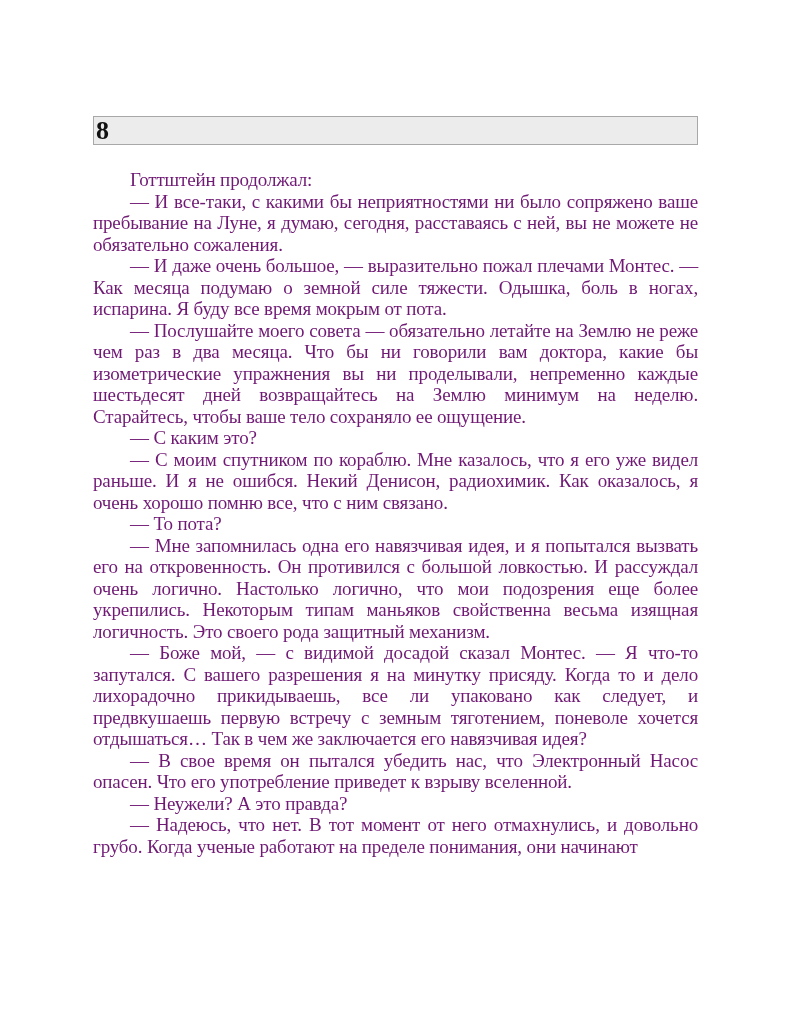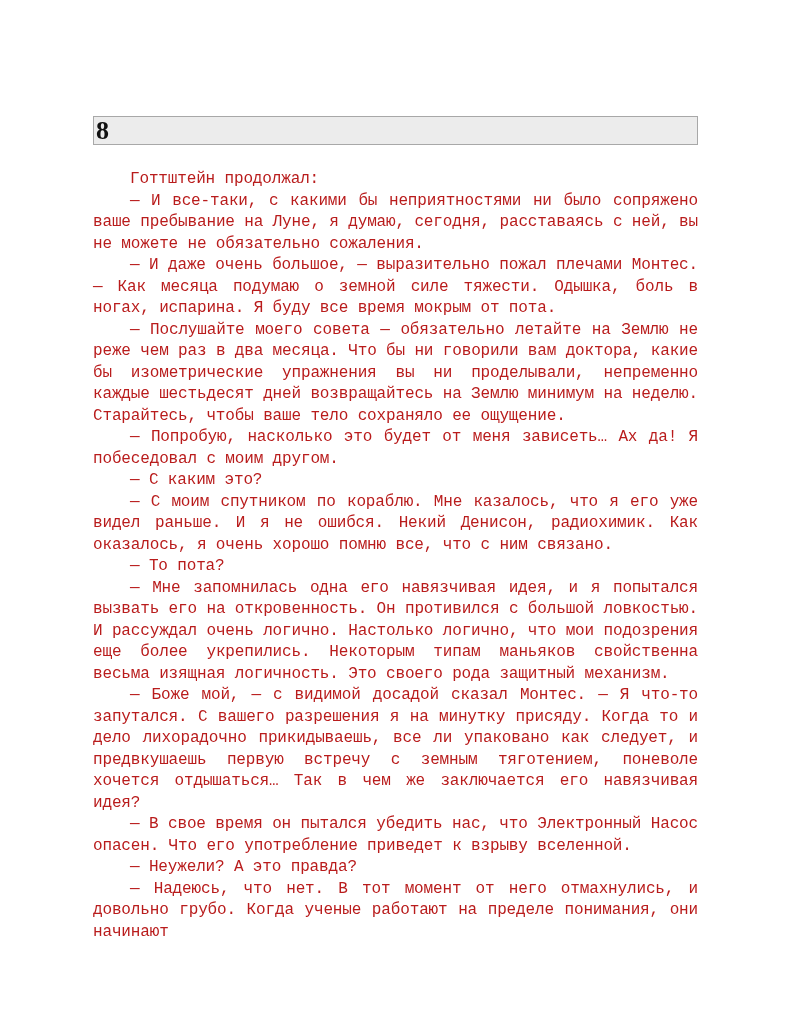--- a/index.html
+++ b/index.html
@@ -13,43 +13,42 @@
     position: relative;
   }
   .chapter-num {
     position: absolute; left: 2px; top: -1px;
     font-family: "Liberation Serif", serif;
     font-weight: bold; font-size: 26px; color: #111;
     line-height: 30px;
   }
   .text { margin-top: 24px; }
   .para {
-    font-family: Liberation Mono, monospace;
-    font-size: 16px;
+    font-family: Liberation Serif, serif;
+    font-size: 19px;
     line-height: 21.5px;
-    color: #b91c1c;
+    color: #701a75;
     text-align: justify;
     text-indent: 37px;
     margin: 0;
     letter-spacing: -0.15px;
   }
 </style>
 </head>
 <body>
 
 <div class="page">
   <div class="chapter-box">
     <span class="chapter-num">8</span>
   </div>
   <div class="text">
     <p class="para">Готтштейн продолжал:</p>
     <p class="para">— И все-таки, с какими бы неприятностями ни было сопряжено ваше пребывание на Луне, я думаю, сегодня, расставаясь с ней, вы не можете не обязательно сожаления.</p>
     <p class="para">— И даже очень большое, — выразительно пожал плечами Монтес. — Как месяца подумаю о земной силе тяжести. Одышка, боль в ногах, испарина. Я буду все время мокрым от пота.</p>
     <p class="para">— Послушайте моего совета — обязательно летайте на Землю не реже чем раз в два месяца. Что бы ни говорили вам доктора, какие бы изометрические упражнения вы ни проделывали, непременно каждые шестьдесят дней возвращайтесь на Землю минимум на неделю. Старайтесь, чтобы ваше тело сохраняло ее ощущение.</p>
-    <p class="para">— Попробую, насколько это будет от меня зависеть… Ах да! Я побеседовал с моим другом.</p>
     <p class="para">— С каким это?</p>
     <p class="para">— С моим спутником по кораблю. Мне казалось, что я его уже видел раньше. И я не ошибся. Некий Денисон, радиохимик. Как оказалось, я очень хорошо помню все, что с ним связано.</p>
     <p class="para">— То пота?</p>
     <p class="para">— Мне запомнилась одна его навязчивая идея, и я попытался вызвать его на откровенность. Он противился с большой ловкостью. И рассуждал очень логично. Настолько логично, что мои подозрения еще более укрепились. Некоторым типам маньяков свойственна весьма изящная логичность. Это своего рода защитный механизм.</p>
     <p class="para">— Боже мой, — с видимой досадой сказал Монтес. — Я что-то запутался. С вашего разрешения я на минутку присяду. Когда то и дело лихорадочно прикидываешь, все ли упаковано как следует, и предвкушаешь первую встречу с земным тяготением, поневоле хочется отдышаться… Так в чем же заключается его навязчивая идея?</p>
     <p class="para">— В свое время он пытался убедить нас, что Электронный Насос опасен. Что его употребление приведет к взрыву вселенной.</p>
     <p class="para">— Неужели? А это правда?</p>
     <p class="para">— Надеюсь, что нет. В тот момент от него отмахнулись, и довольно грубо. Когда ученые работают на пределе понимания, они начинают</p>
   </div>
 </div>

